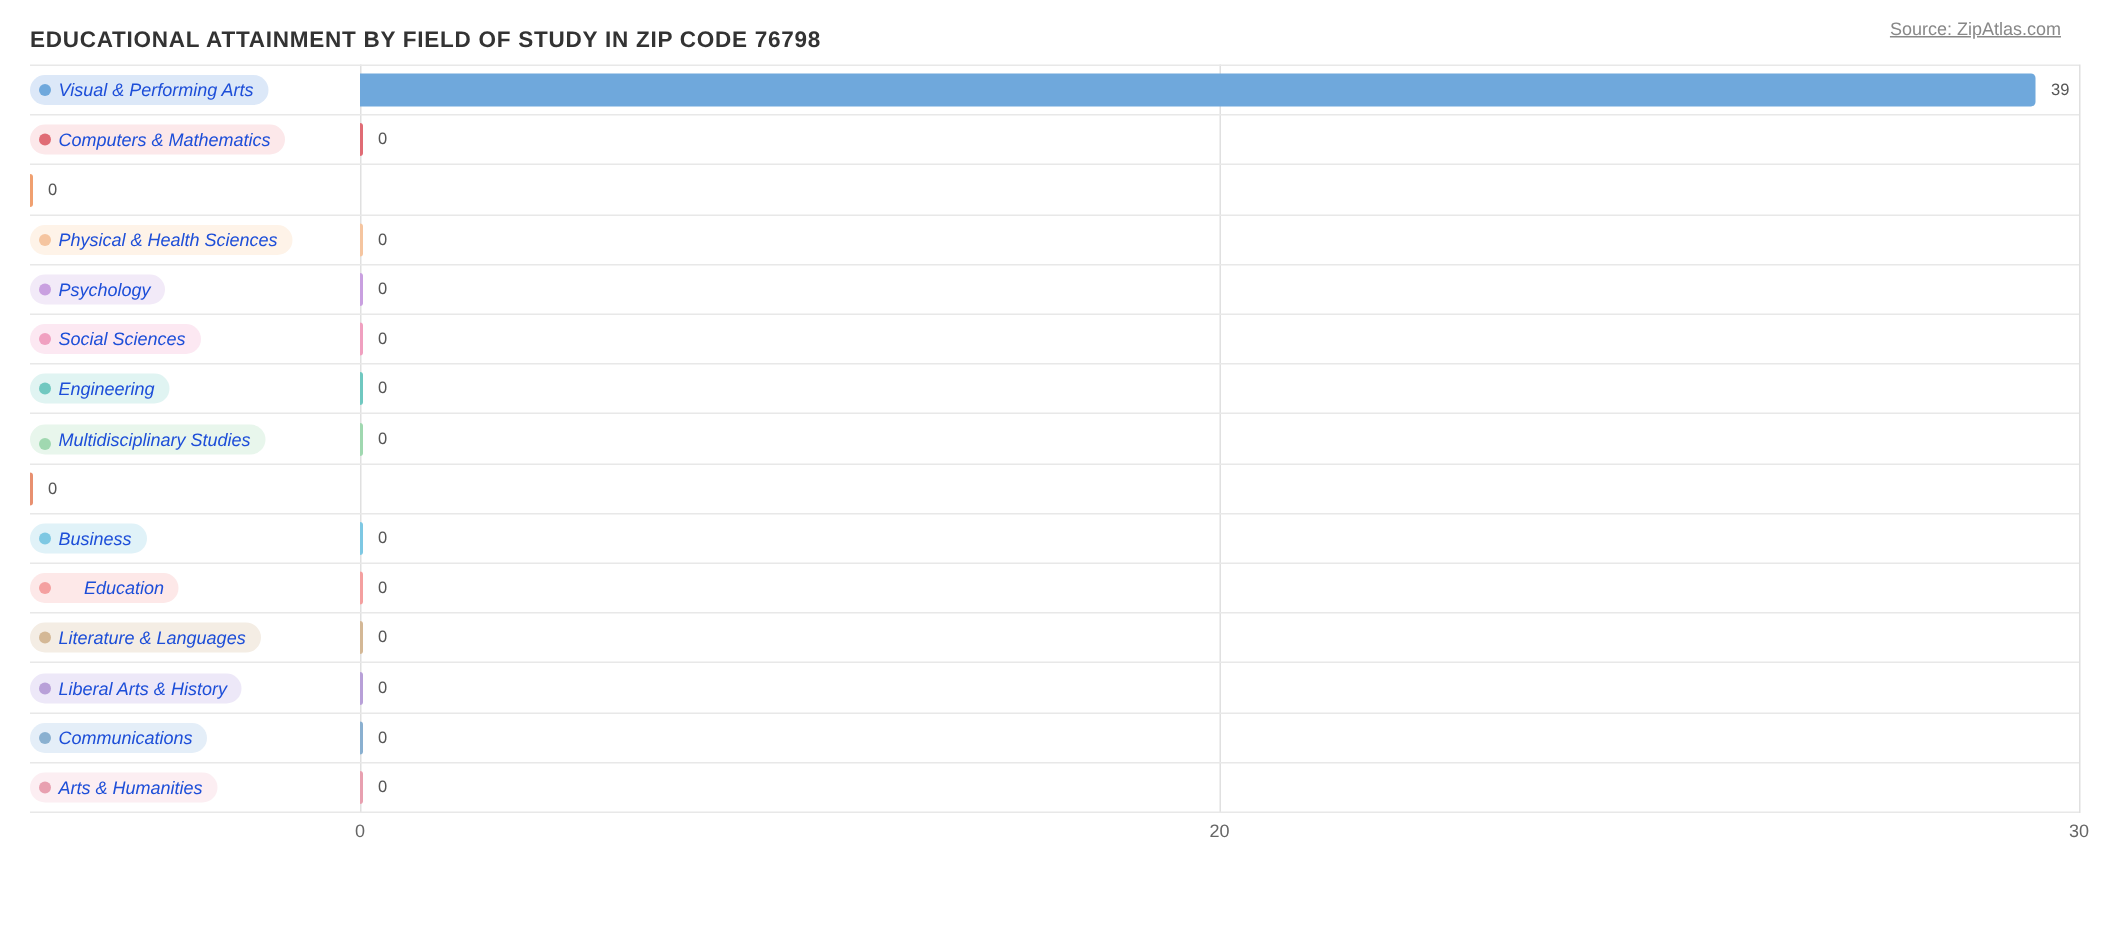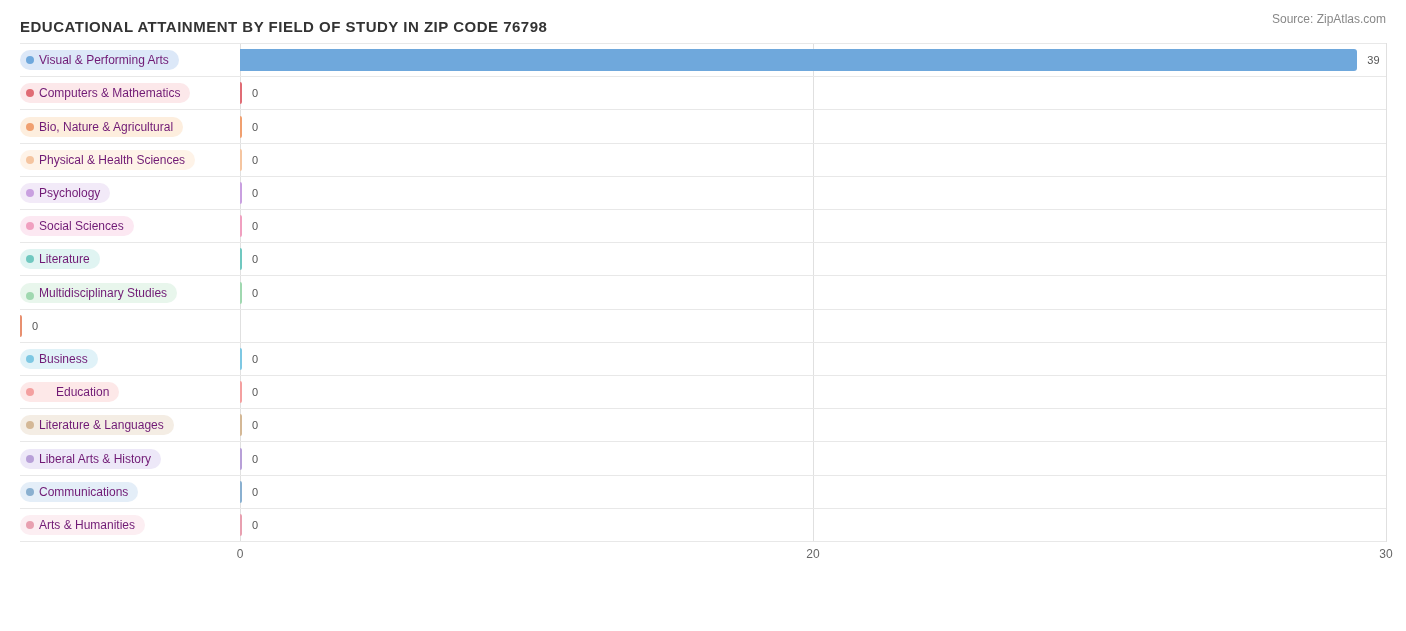--- a/index.html
+++ b/index.html
@@ -20,23 +20,24 @@
       font-size: 15px;
       font-weight: bold;
       color: #333;
       letter-spacing: 0.5px;
       text-transform: uppercase;
       margin-bottom: 4px;
     }
     .chart-source {
       position: absolute;
       top: 12px;
-      right: 20px;
+      right: 32px;
       font-size: 12px;
       color: #888;
+      text-decoration: underline;
     }
     .chart-area {
       position: relative;
       width: 100%;
       height: calc(100% - 50px);
       margin-top: 8px;
     }
     .bars-section {
       position: absolute;
       left: 0;
@@ -53,25 +54,26 @@
       border-bottom: 1px solid #e8e8e8;
       position: relative;
     }
     .bar-row:first-child {
       border-top: 1px solid #e8e8e8;
     }
     .bar-label {
       width: 220px;
       min-width: 220px;
       font-size: 12px;
-      color: #701a75;
+      color: #1d4ed8;
       display: flex;
       align-items: center;
       padding-right: 0px;
       height: 100%;
+      font-style: italic;
     }
     .label-pill {
       display: inline-flex;
       align-items: center;
       padding: 3px 10px 3px 6px;
       border-radius: 12px;
       font-size: 12px;
       gap: 5px;
       white-space: nowrap;
     }
@@ -199,26 +201,20 @@
               <span class="label-dot" style="background: rgb(224, 108, 117);"></span>
               <span>Computers &amp; Mathematics</span>
             </span>
           </div>
           <div class="bar-track">
             <div class="bar-fill color-pink" style="width: 2px;"></div>
             <span class="bar-value" style="left: 8px;">0</span>
           </div>
         </div>
         <div class="bar-row">
-          <div class="bar-label">
-            <span class="label-pill pill-orange">
-              <span class="label-dot" style="background: rgb(240, 160, 112);"></span>
-              <span>Bio, Nature &amp; Agricultural</span>
-            </span>
-          </div>
           <div class="bar-track">
             <div class="bar-fill color-orange" style="width: 2px;"></div>
             <span class="bar-value" style="left: 8px;">0</span>
           </div>
         </div>
         <div class="bar-row">
           <div class="bar-label">
             <span class="label-pill pill-peach">
               <span class="label-dot" style="background: rgb(245, 197, 160);"></span>
               <span>Physical &amp; Health Sciences</span>
@@ -250,21 +246,21 @@
           </div>
           <div class="bar-track">
             <div class="bar-fill color-light-pink" style="width: 2px;"></div>
             <span class="bar-value" style="left: 8px;">0</span>
           </div>
         </div>
         <div class="bar-row">
           <div class="bar-label">
             <span class="label-pill pill-teal">
               <span class="label-dot" style="background: rgb(112, 200, 192);"></span>
-              <span>Literature</span>
+              <span>Engineering</span>
             </span>
           </div>
           <div class="bar-track">
             <div class="bar-fill color-teal" style="width: 2px;"></div>
             <span class="bar-value" style="left: 8px;">0</span>
           </div>
         </div>
         <div class="bar-row">
           <div class="bar-label">
             <span class="label-pill pill-mint">

